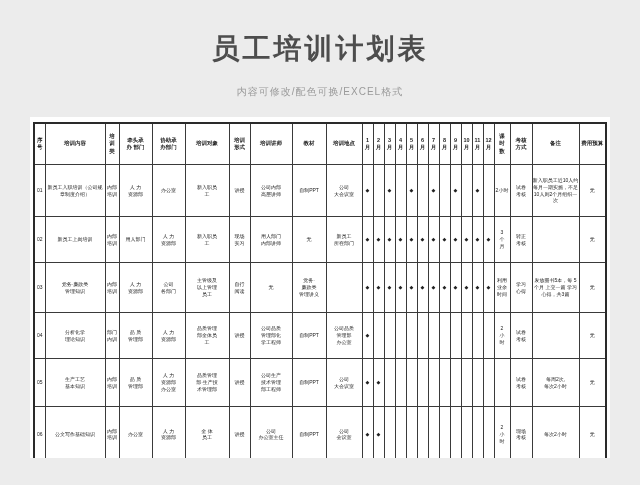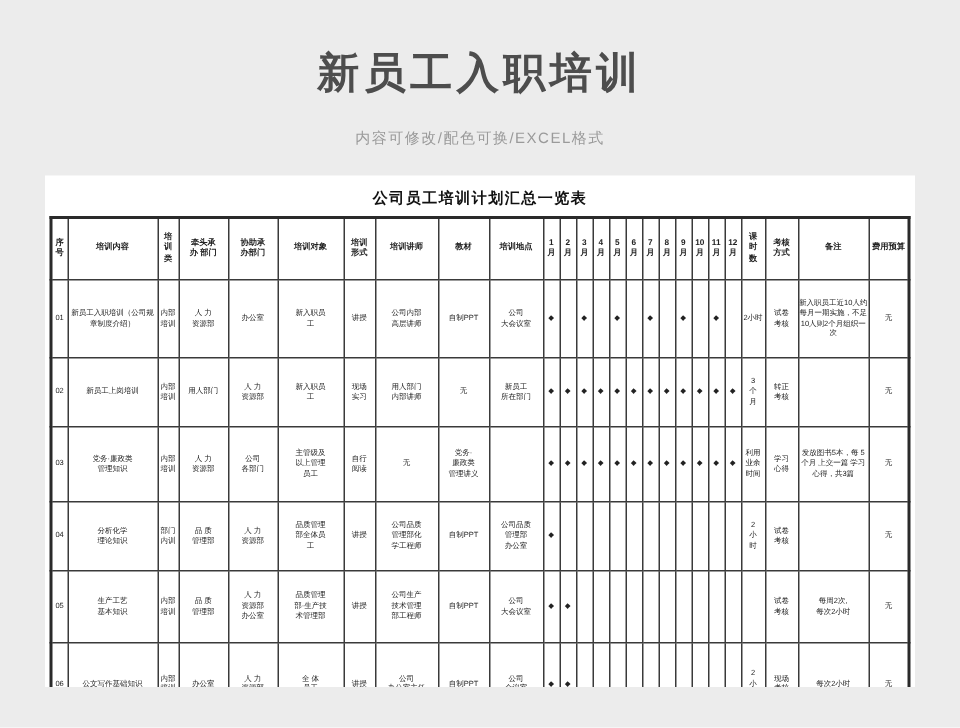--- a/index.html
+++ b/index.html
@@ -35,25 +35,24 @@
     text-align:center;vertical-align:middle;
     padding:0;overflow:hidden;
     white-space:pre-line;word-break:break-all;
   }
   th{font-weight:bold;height:40px;font-size:5.5px;}
   td.m{font-size:5px;letter-spacing:0;}
 </style>
 </head>
 <body>
 
-<h1 class="main-title">新员工入职培训</h1>
+<h1 class="main-title">员工培训计划表</h1>
 <div class="subtitle">内容可修改/配色可换/EXCEL格式</div>
 
 <div class="card">
-  <div class="tbl-title">公司员工培训计划汇总一览表</div>
   <table>
     <colgroup id="cols">
         <col style="width: 11px;">
         <col style="width: 60px;">
         <col style="width: 14px;">
         <col style="width: 33px;">
         <col style="width: 33px;">
         <col style="width: 44px;">
         <col style="width: 21px;">
         <col style="width: 42px;">

